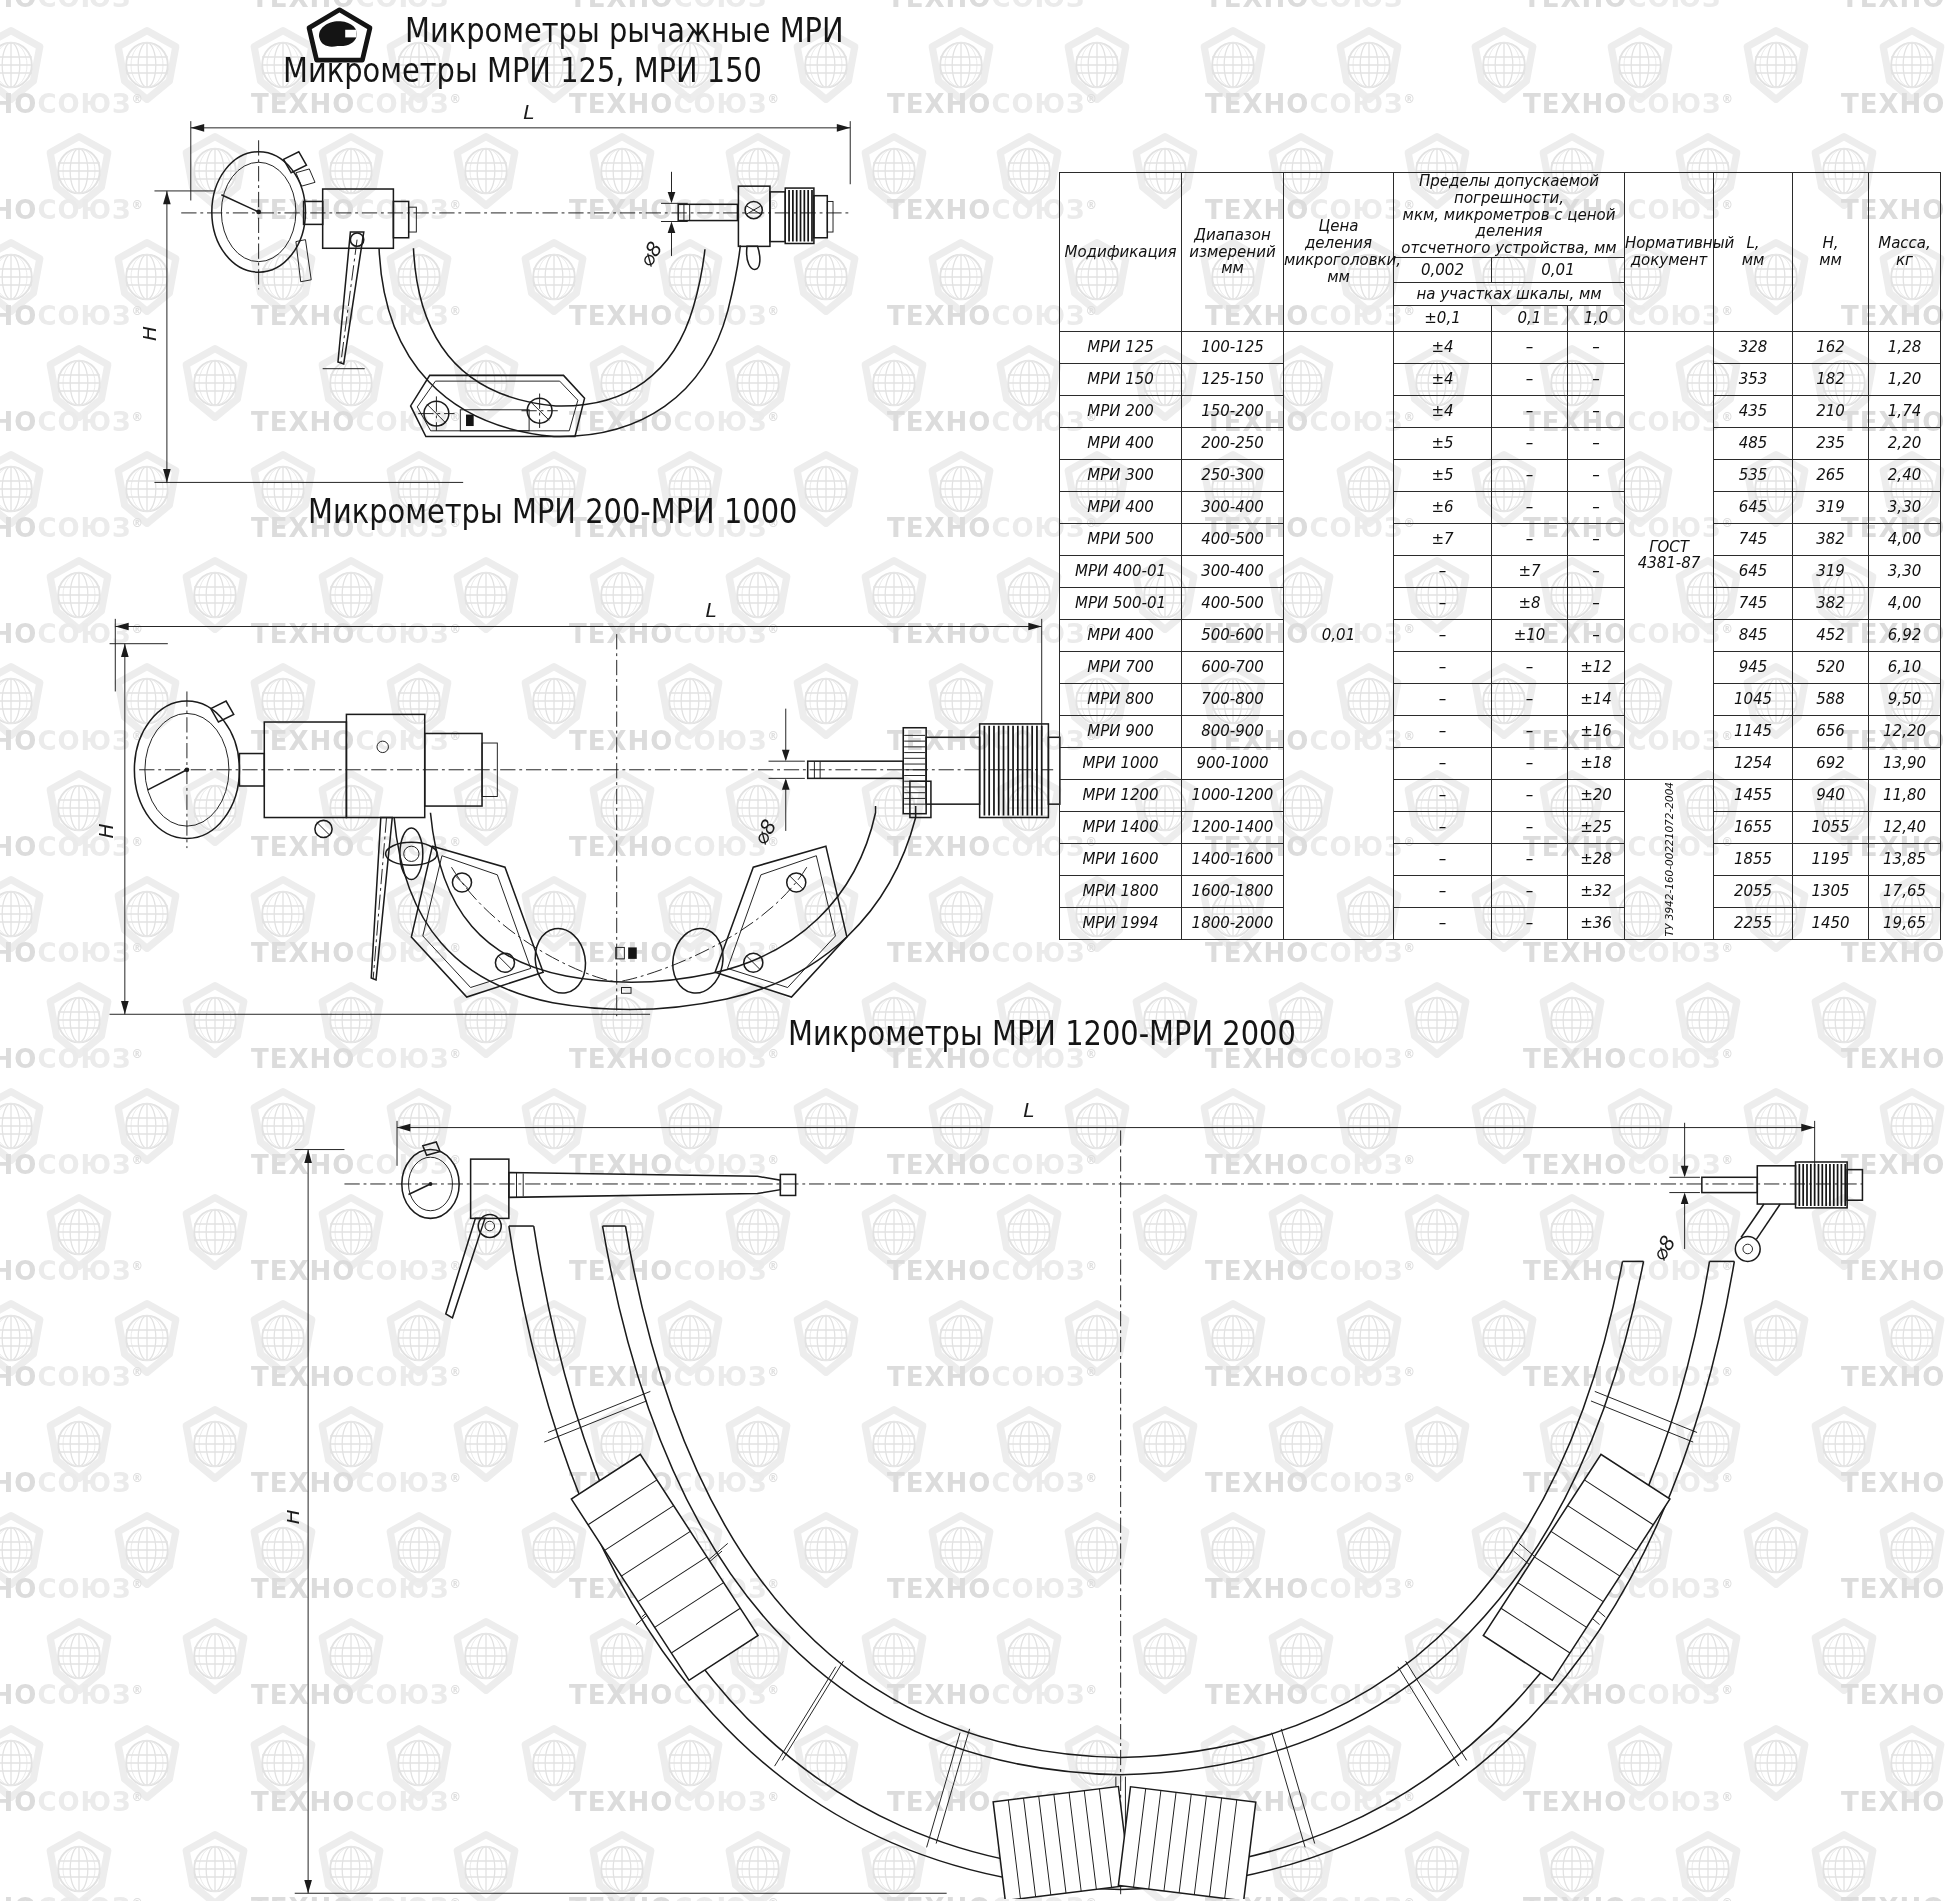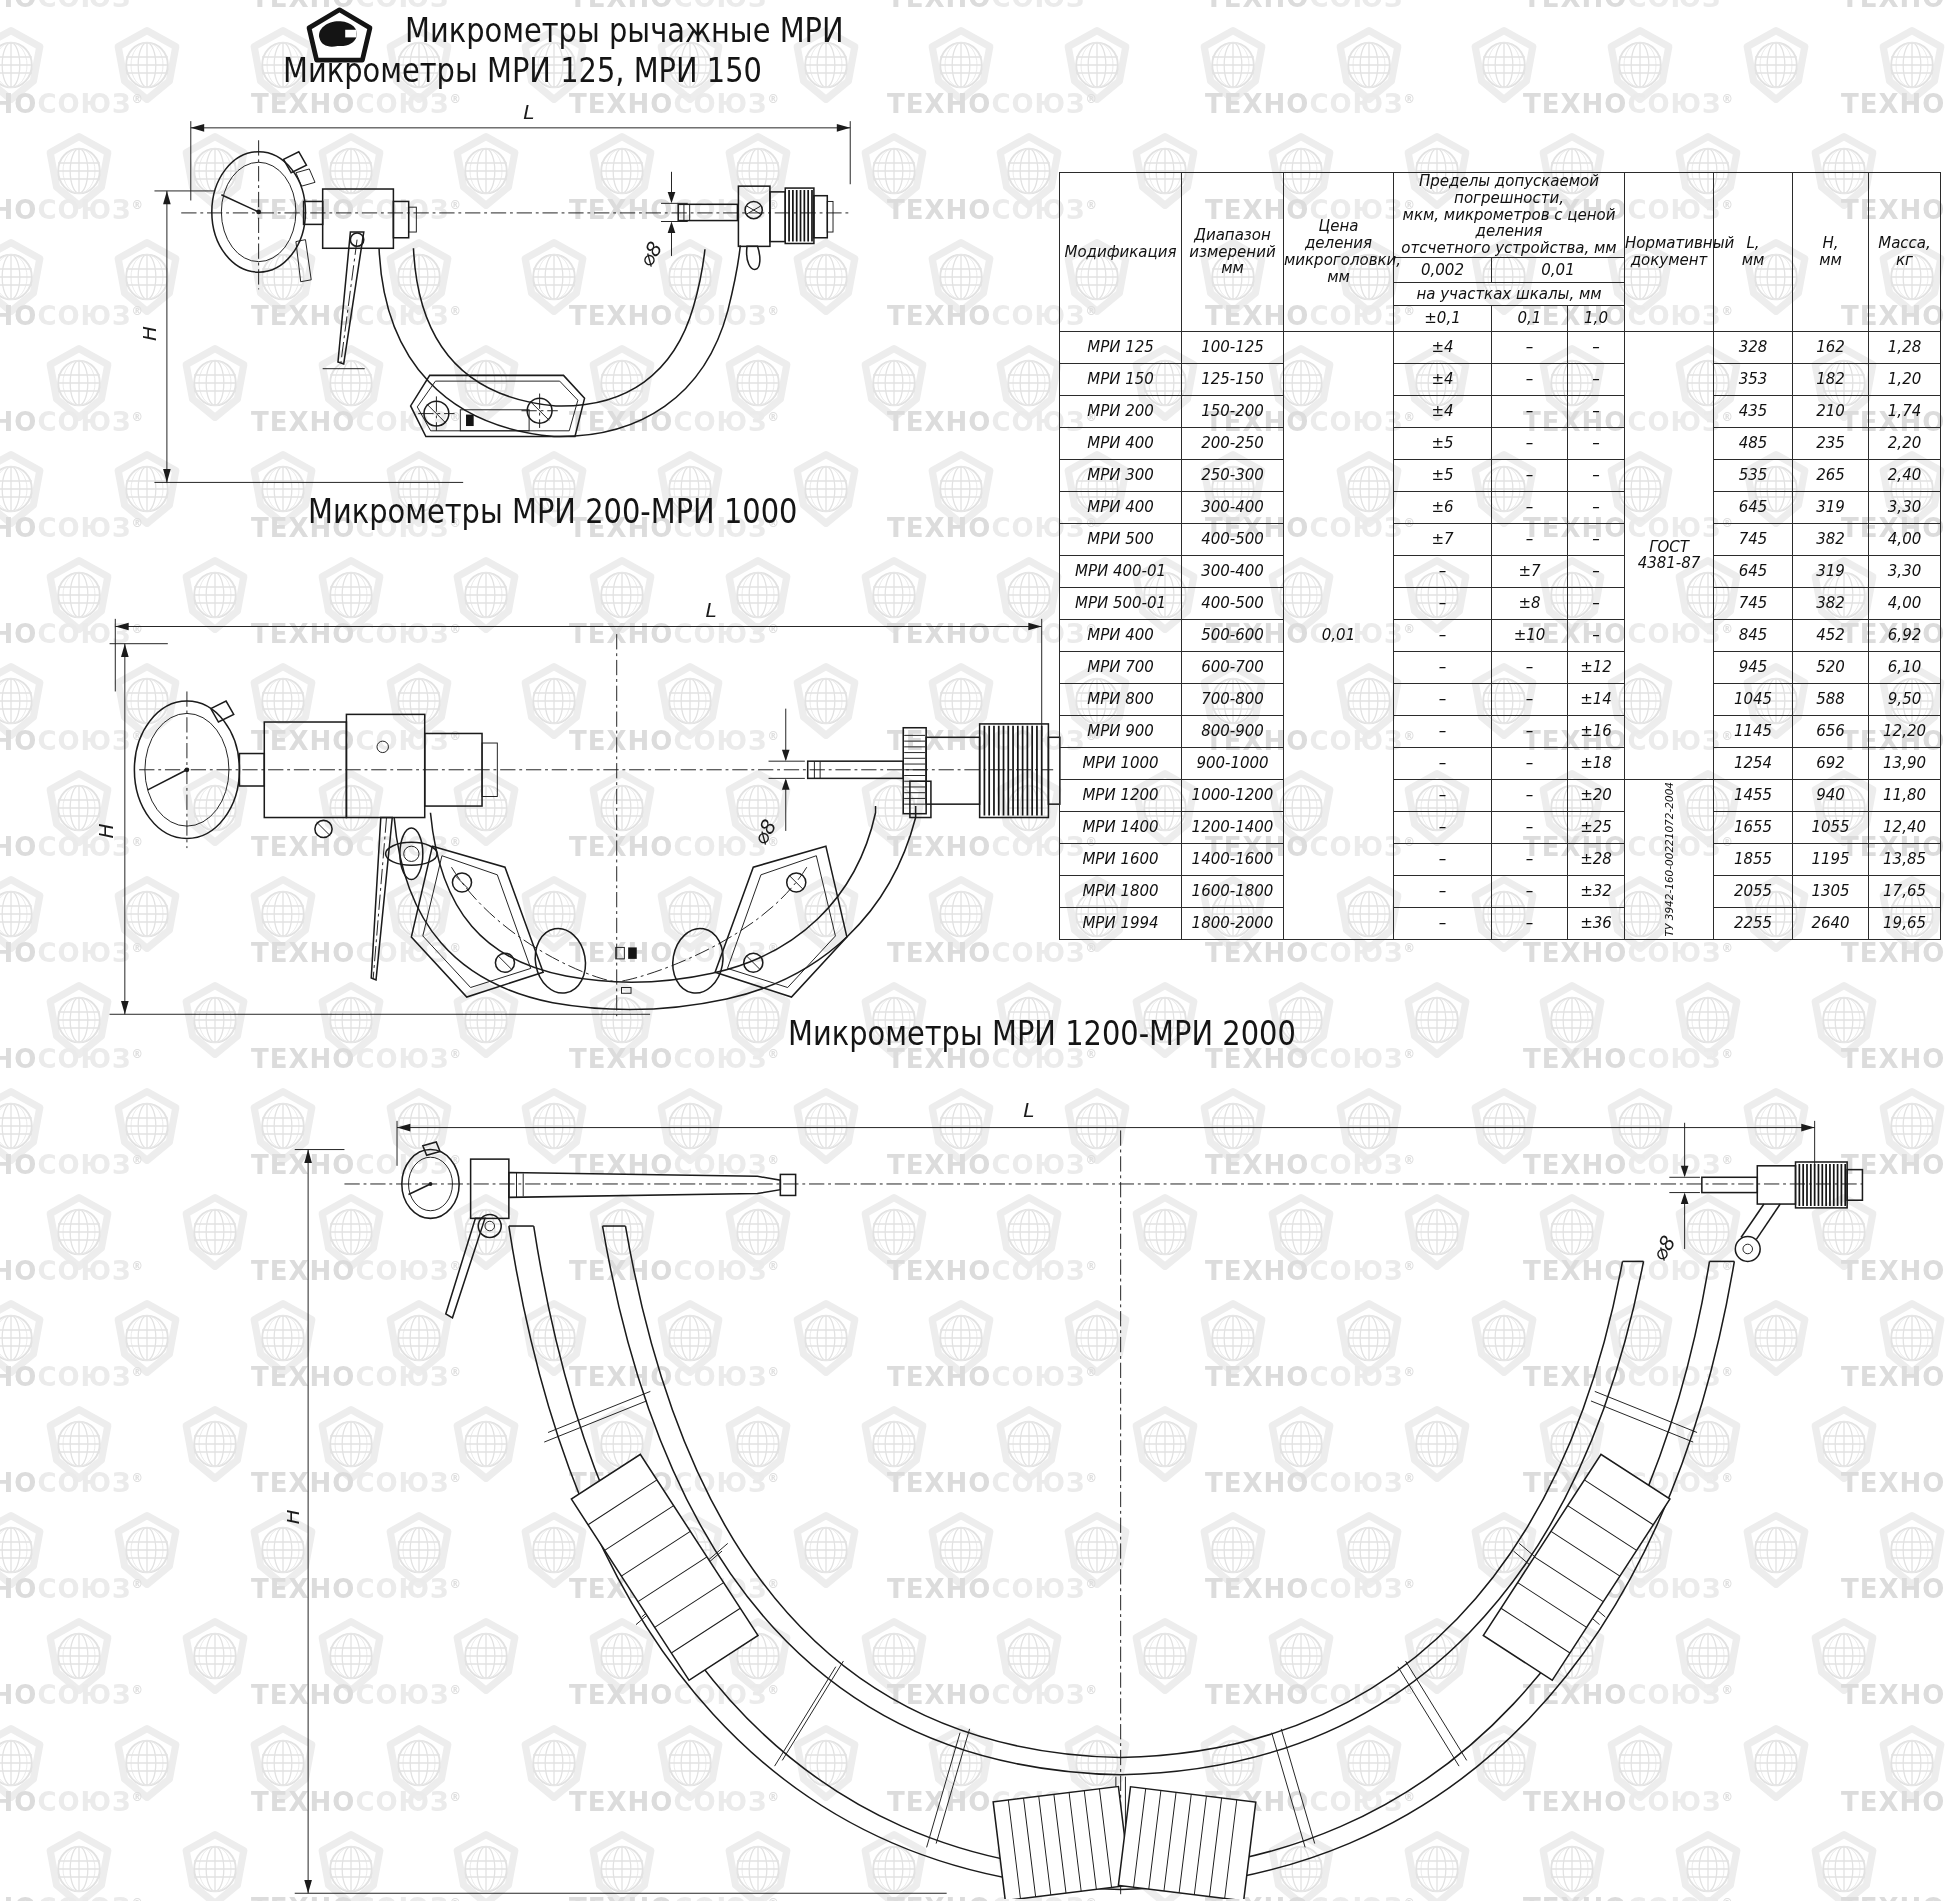--- a/index.html
+++ b/index.html
@@ -1407,19 +1407,19 @@
           <td>1305</td>
           <td>17,65</td>
         </tr>
         <tr style="height: 32px;">
           <td>МРИ 1994</td>
           <td>1800-2000</td>
           <td>–</td>
           <td>–</td>
           <td>±36</td>
           <td>2255</td>
-          <td>2640</td>
+          <td>1450</td>
           <td>19,65</td>
         </tr>
       </tbody>
   </table>
 </div>
 
 
 </body></html>

